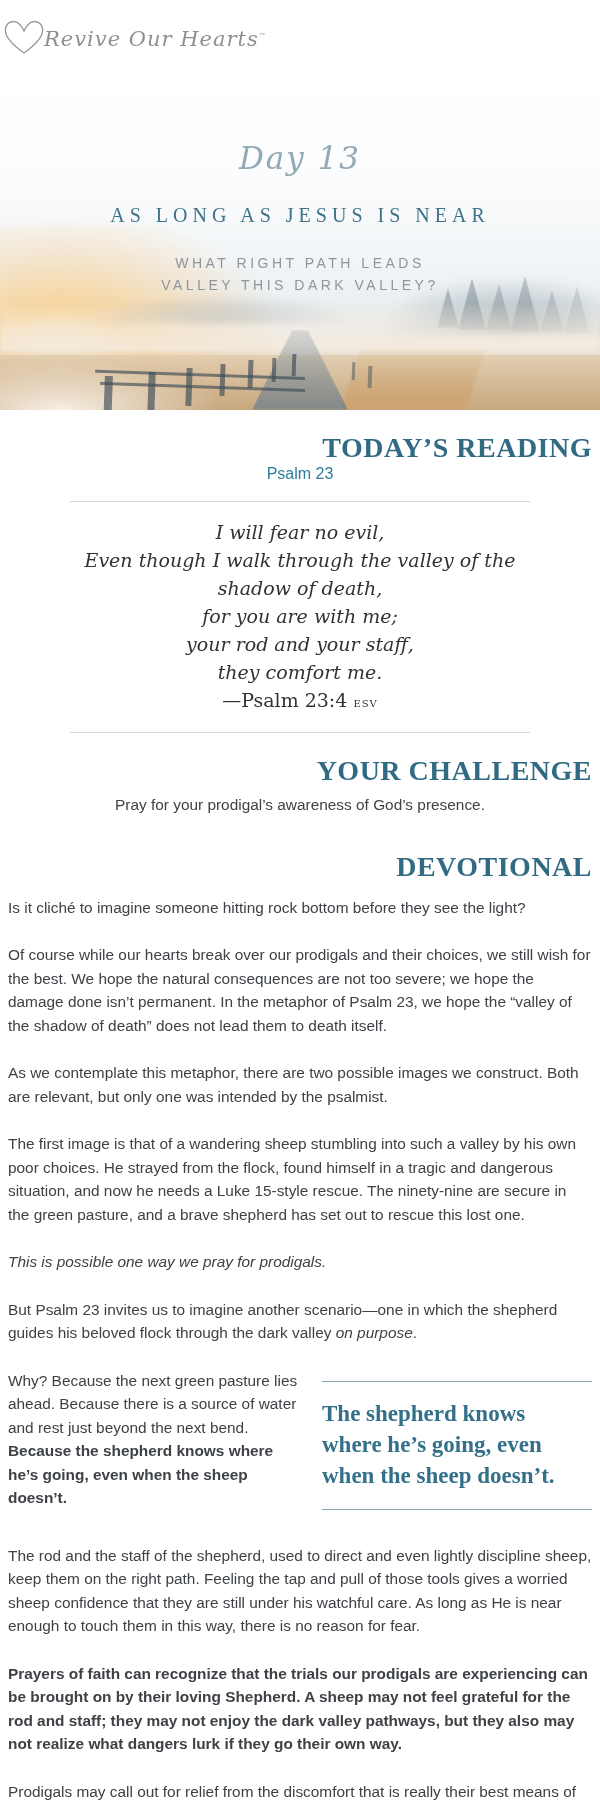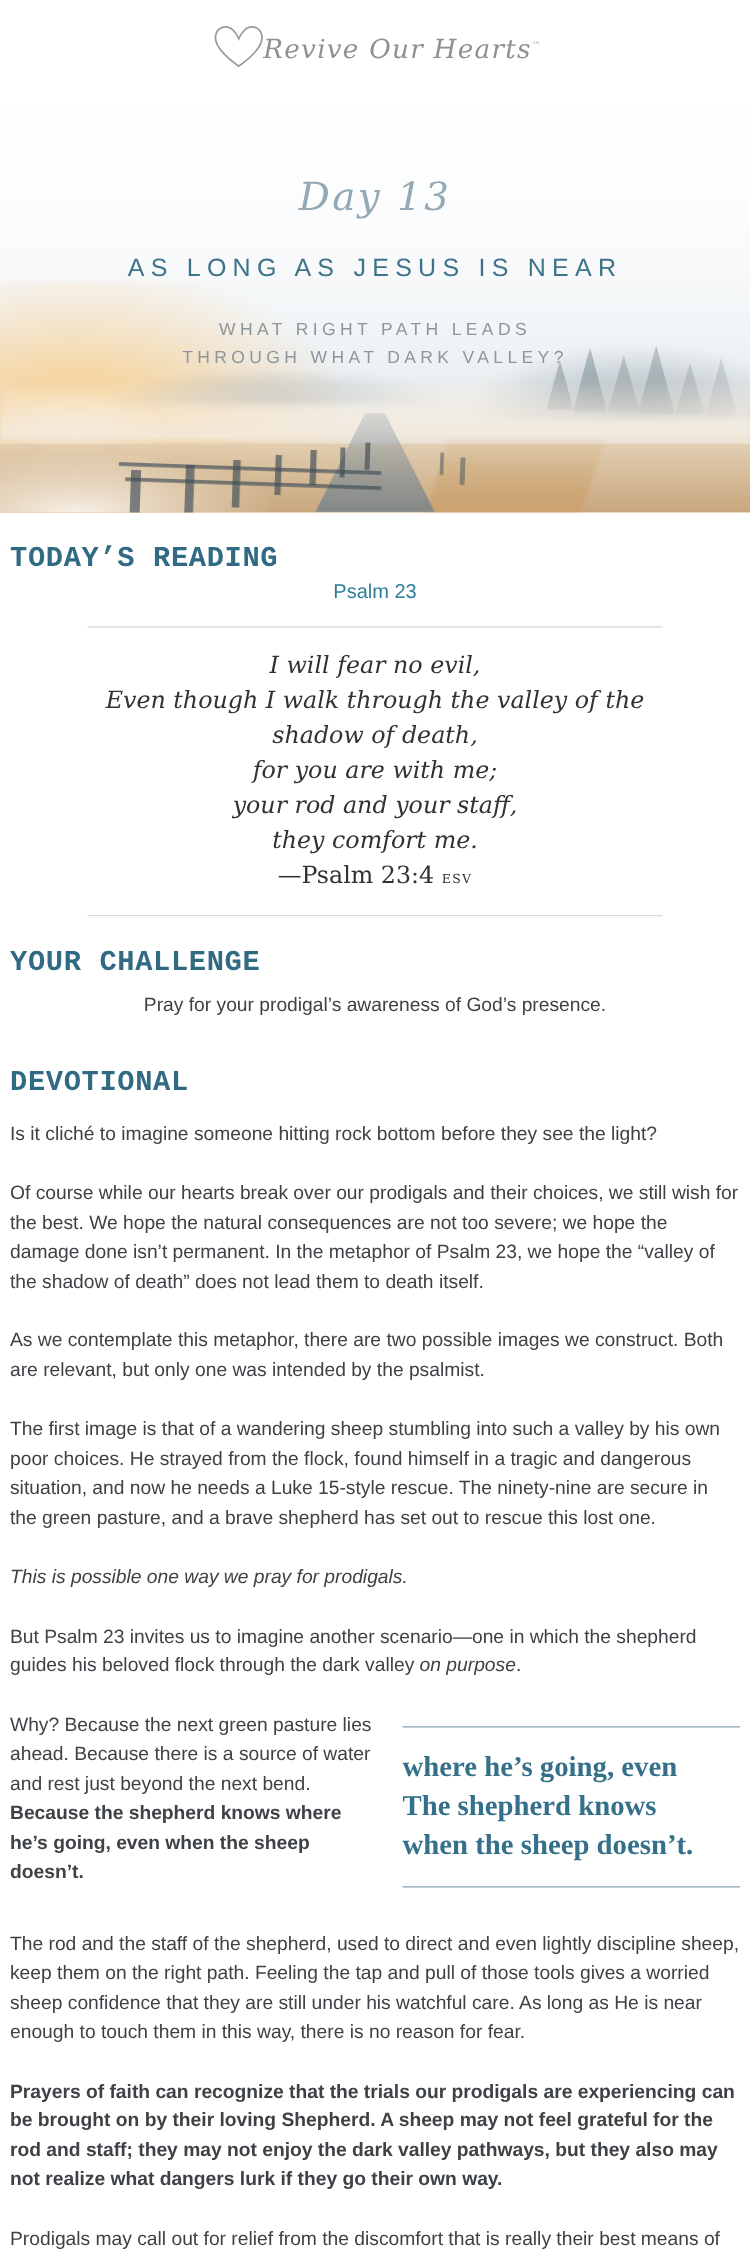--- a/index.html
+++ b/index.html
@@ -5,21 +5,21 @@
   * { box-sizing: border-box; }
   html, body { margin: 0; padding: 0; }
   body {
     width: 600px; height: 1800px; overflow: hidden;
     background: #ffffff;
     font-family: "Liberation Sans", sans-serif;
     color: #3e4246;
   }
 
   
-  .header { height: 78px; display: flex; align-items: center; justify-content: center; }
+  .header { height: 78px; display: flex; align-items: center; justify-content: flex-start; }
   .logo { display: flex; align-items: center; gap: 2px; text-decoration: none; }
   .logo-text {
     font-family: "DejaVu Serif", serif; font-style: italic;
     font-size: 21px; color: #8f9092; letter-spacing: 1px; margin-left: -6px;
   }
   .logo-tm { font-size: 7px; vertical-align: super; color: #9a9a9a; font-style: normal; }
 
   
   .hero {
     position: relative; width: 600px; height: 332px; overflow: hidden;
@@ -68,33 +68,33 @@
   .p8 { left: 352px; bottom: 30px; width: 3px; height: 18px; background: rgba(70,84,92,0.5); }
   .p9 { left: 368px; bottom: 22px; width: 4px; height: 22px; background: rgba(70,84,92,0.5); }
 
   .hero-text { position: absolute; left: 0; top: 0; width: 100%; text-align: center; padding-top: 62px; z-index: 5; }
   .day-label {
     font-family: "DejaVu Serif", serif; font-style: italic;
     font-size: 31px; line-height: 36px; color: #93a9b5; letter-spacing: 2px;
   }
   .hero-title {
     margin-top: 26px; font-size: 20px; line-height: 26px;
-    color: #3e7389; letter-spacing: 5px; font-weight: 400;
+    color: #3e7389; letter-spacing: 5px; font-weight: 400; font-family: Liberation Serif, serif;
   }
   .hero-sub {
     margin-top: 24px; font-size: 14px; line-height: 22px;
     color: #8c969d; letter-spacing: 3.5px; font-weight: 400;
   }
 
   
   .content { padding: 0 8px; }
   .section-heading {
-    font-family: Liberation Mono, monospace; font-weight: 700;
-    font-size: 23px; line-height: 27px; color: #306b83;
-    letter-spacing: .5px; text-align: left; margin: 0;
+    font-family: Liberation Serif, serif; font-weight: 700;
+    font-size: 28px; line-height: 27px; color: #306b83;
+    letter-spacing: .5px; text-align: right; margin: 0;
   }
   .h-reading { margin-top: 24px; }
   .passage { text-align: center; margin-top: 4px; }
   .passage a { color: #2e7e98; font-size: 16px; text-decoration: none; }
   hr.divider { border: none; border-top: 1px solid #d5d7d9; width: 460px; margin: 18px auto 0; }
   hr.divider2 { margin-top: 14px; }
 
   .scripture {
     margin: 16px auto 0; width: 500px; text-align: center;
     font-family: "DejaVu Serif", serif; font-style: italic;
@@ -163,21 +163,21 @@
   <div class="post p6"></div>
   <div class="post p7"></div>
   <div class="post p8"></div>
   <div class="post p9"></div>
 
   <div class="hero-text">
     <div class="day-label">Day 13</div>
     <div class="hero-title">AS LONG AS JESUS IS NEAR</div>
     <div class="hero-sub">
       <div>WHAT RIGHT PATH LEADS</div>
-      <div>THROUGH WHAT DARK VALLEY?</div>
+      <div>VALLEY THIS DARK VALLEY?</div>
     </div>
   </div>
 </div>
 
 <div class="content">
 
   <h2 class="section-heading h-reading">TODAY’S READING</h2>
   <div class="passage">
     <a href="#">Psalm 23</a>
   </div>
@@ -204,22 +204,22 @@
     <p>Is it cliché to imagine someone hitting rock bottom before they see the light?</p>
     <p>Of course while our hearts break over our prodigals and their choices, we still wish for the best. We hope the natural consequences are not too severe; we hope the damage done isn’t permanent. In the metaphor of Psalm 23, we hope the “valley of the shadow of death” does not lead them to death itself.</p>
     <p>As we contemplate this metaphor, there are two possible images we construct. Both are relevant, but only one was intended by the psalmist.</p>
     <p>The first image is that of a wandering sheep stumbling into such a valley by his own poor choices. He strayed from the flock, found himself in a tragic and dangerous situation, and now he needs a Luke 15-style rescue. The ninety-nine are secure in the green pasture, and a brave shepherd has set out to rescue this lost one.</p>
     <p class="italic">This is possible one way we pray for prodigals.</p>
     <p><span>But Psalm 23 invites us to imagine another scenario—one in which the shepherd guides his beloved flock through the dark valley </span><span class="italic">on purpose</span><span>.</span></p>
 
     <div class="two-col">
       <p class="left" style="margin:0"><span>Why? Because the next green pasture lies ahead. Because there is a source of water and rest just beyond the next bend. </span><span class="bold">Because the shepherd knows where he’s going, even when the sheep doesn’t.</span></p>
       <div class="pull-quote">
+        <div>The shepherd knows</div>
         <div>where he’s going, even</div>
-        <div>The shepherd knows</div>
         <div>when the sheep doesn’t.</div>
       </div>
     </div>
 
     <p>The rod and the staff of the shepherd, used to direct and even lightly discipline sheep, keep them on the right path. Feeling the tap and pull of those tools gives a worried sheep confidence that they are still under his watchful care. As long as He is near enough to touch them in this way, there is no reason for fear.</p>
     <p class="bold">Prayers of faith can recognize that the trials our prodigals are experiencing can be brought on by their loving Shepherd. A sheep may not feel grateful for the rod and staff; they may not enjoy the dark valley pathways, but they also may not realize what dangers lurk if they go their own way.</p>
     <p>Prodigals may call out for relief from the discomfort that is really their best means of rescue. Rather than joining such calls by praying against hardship, let us pray instead that they sense the close presence of the Shepherd.</p>
   </div>
 
 </div>

